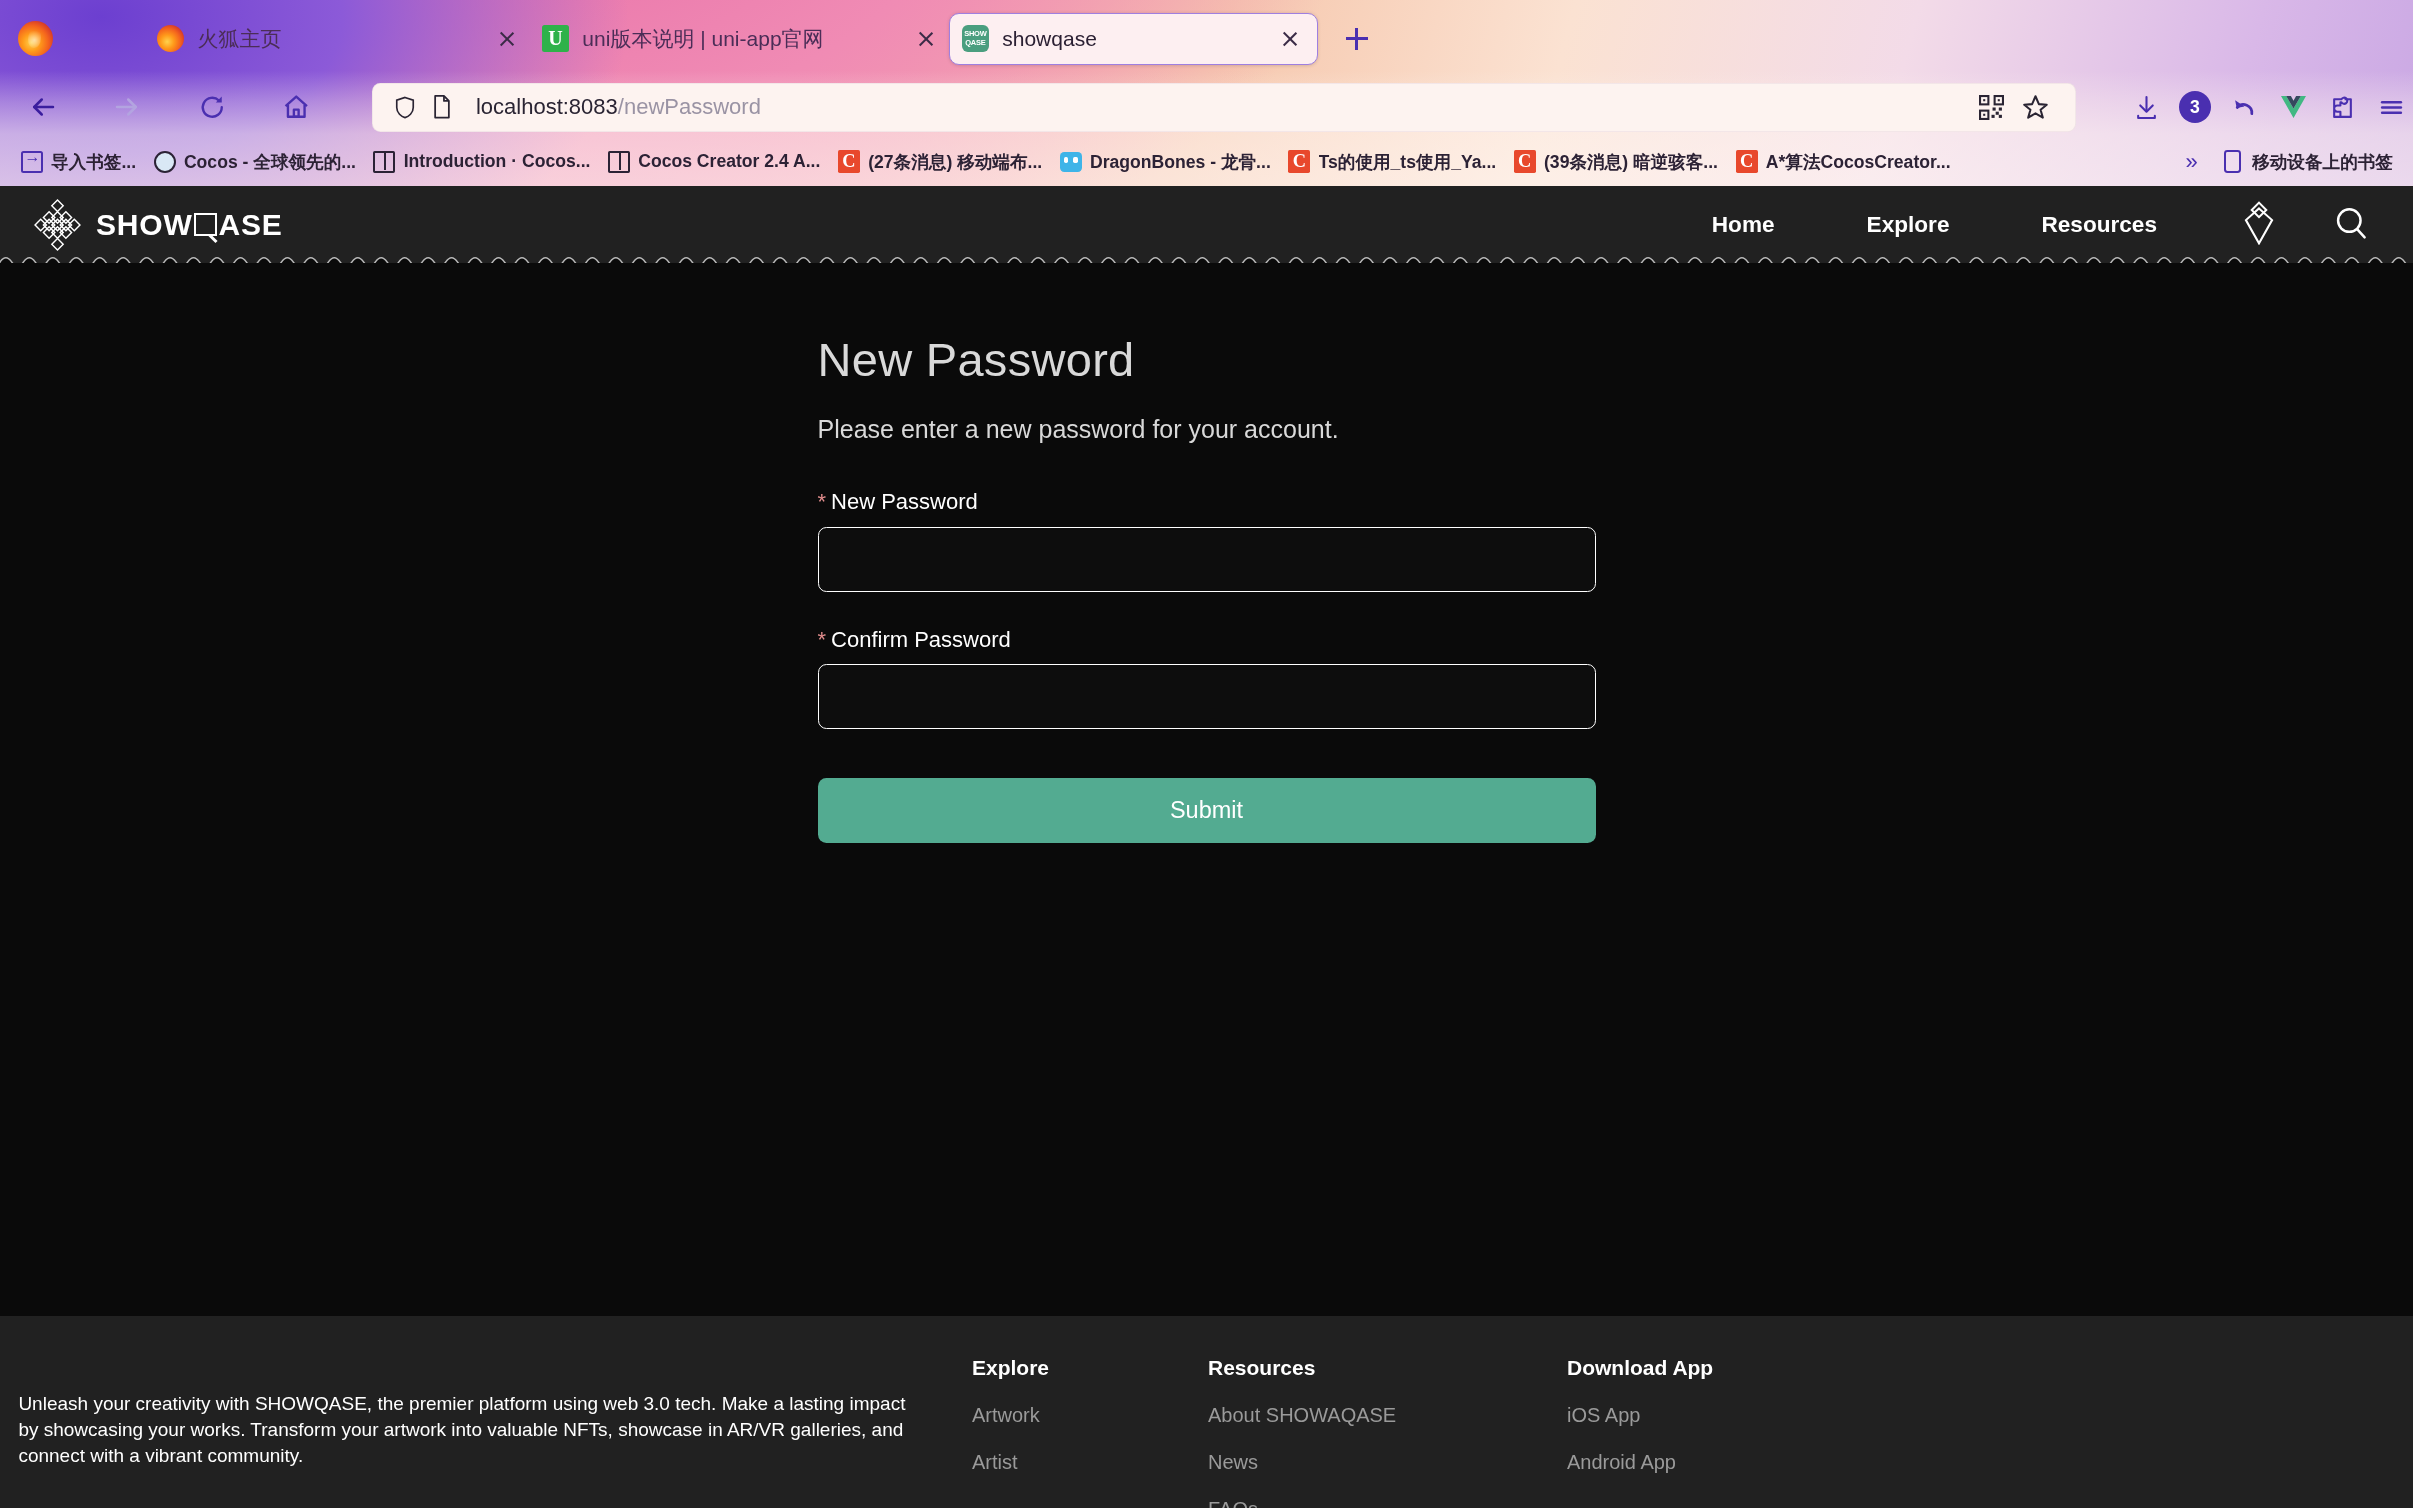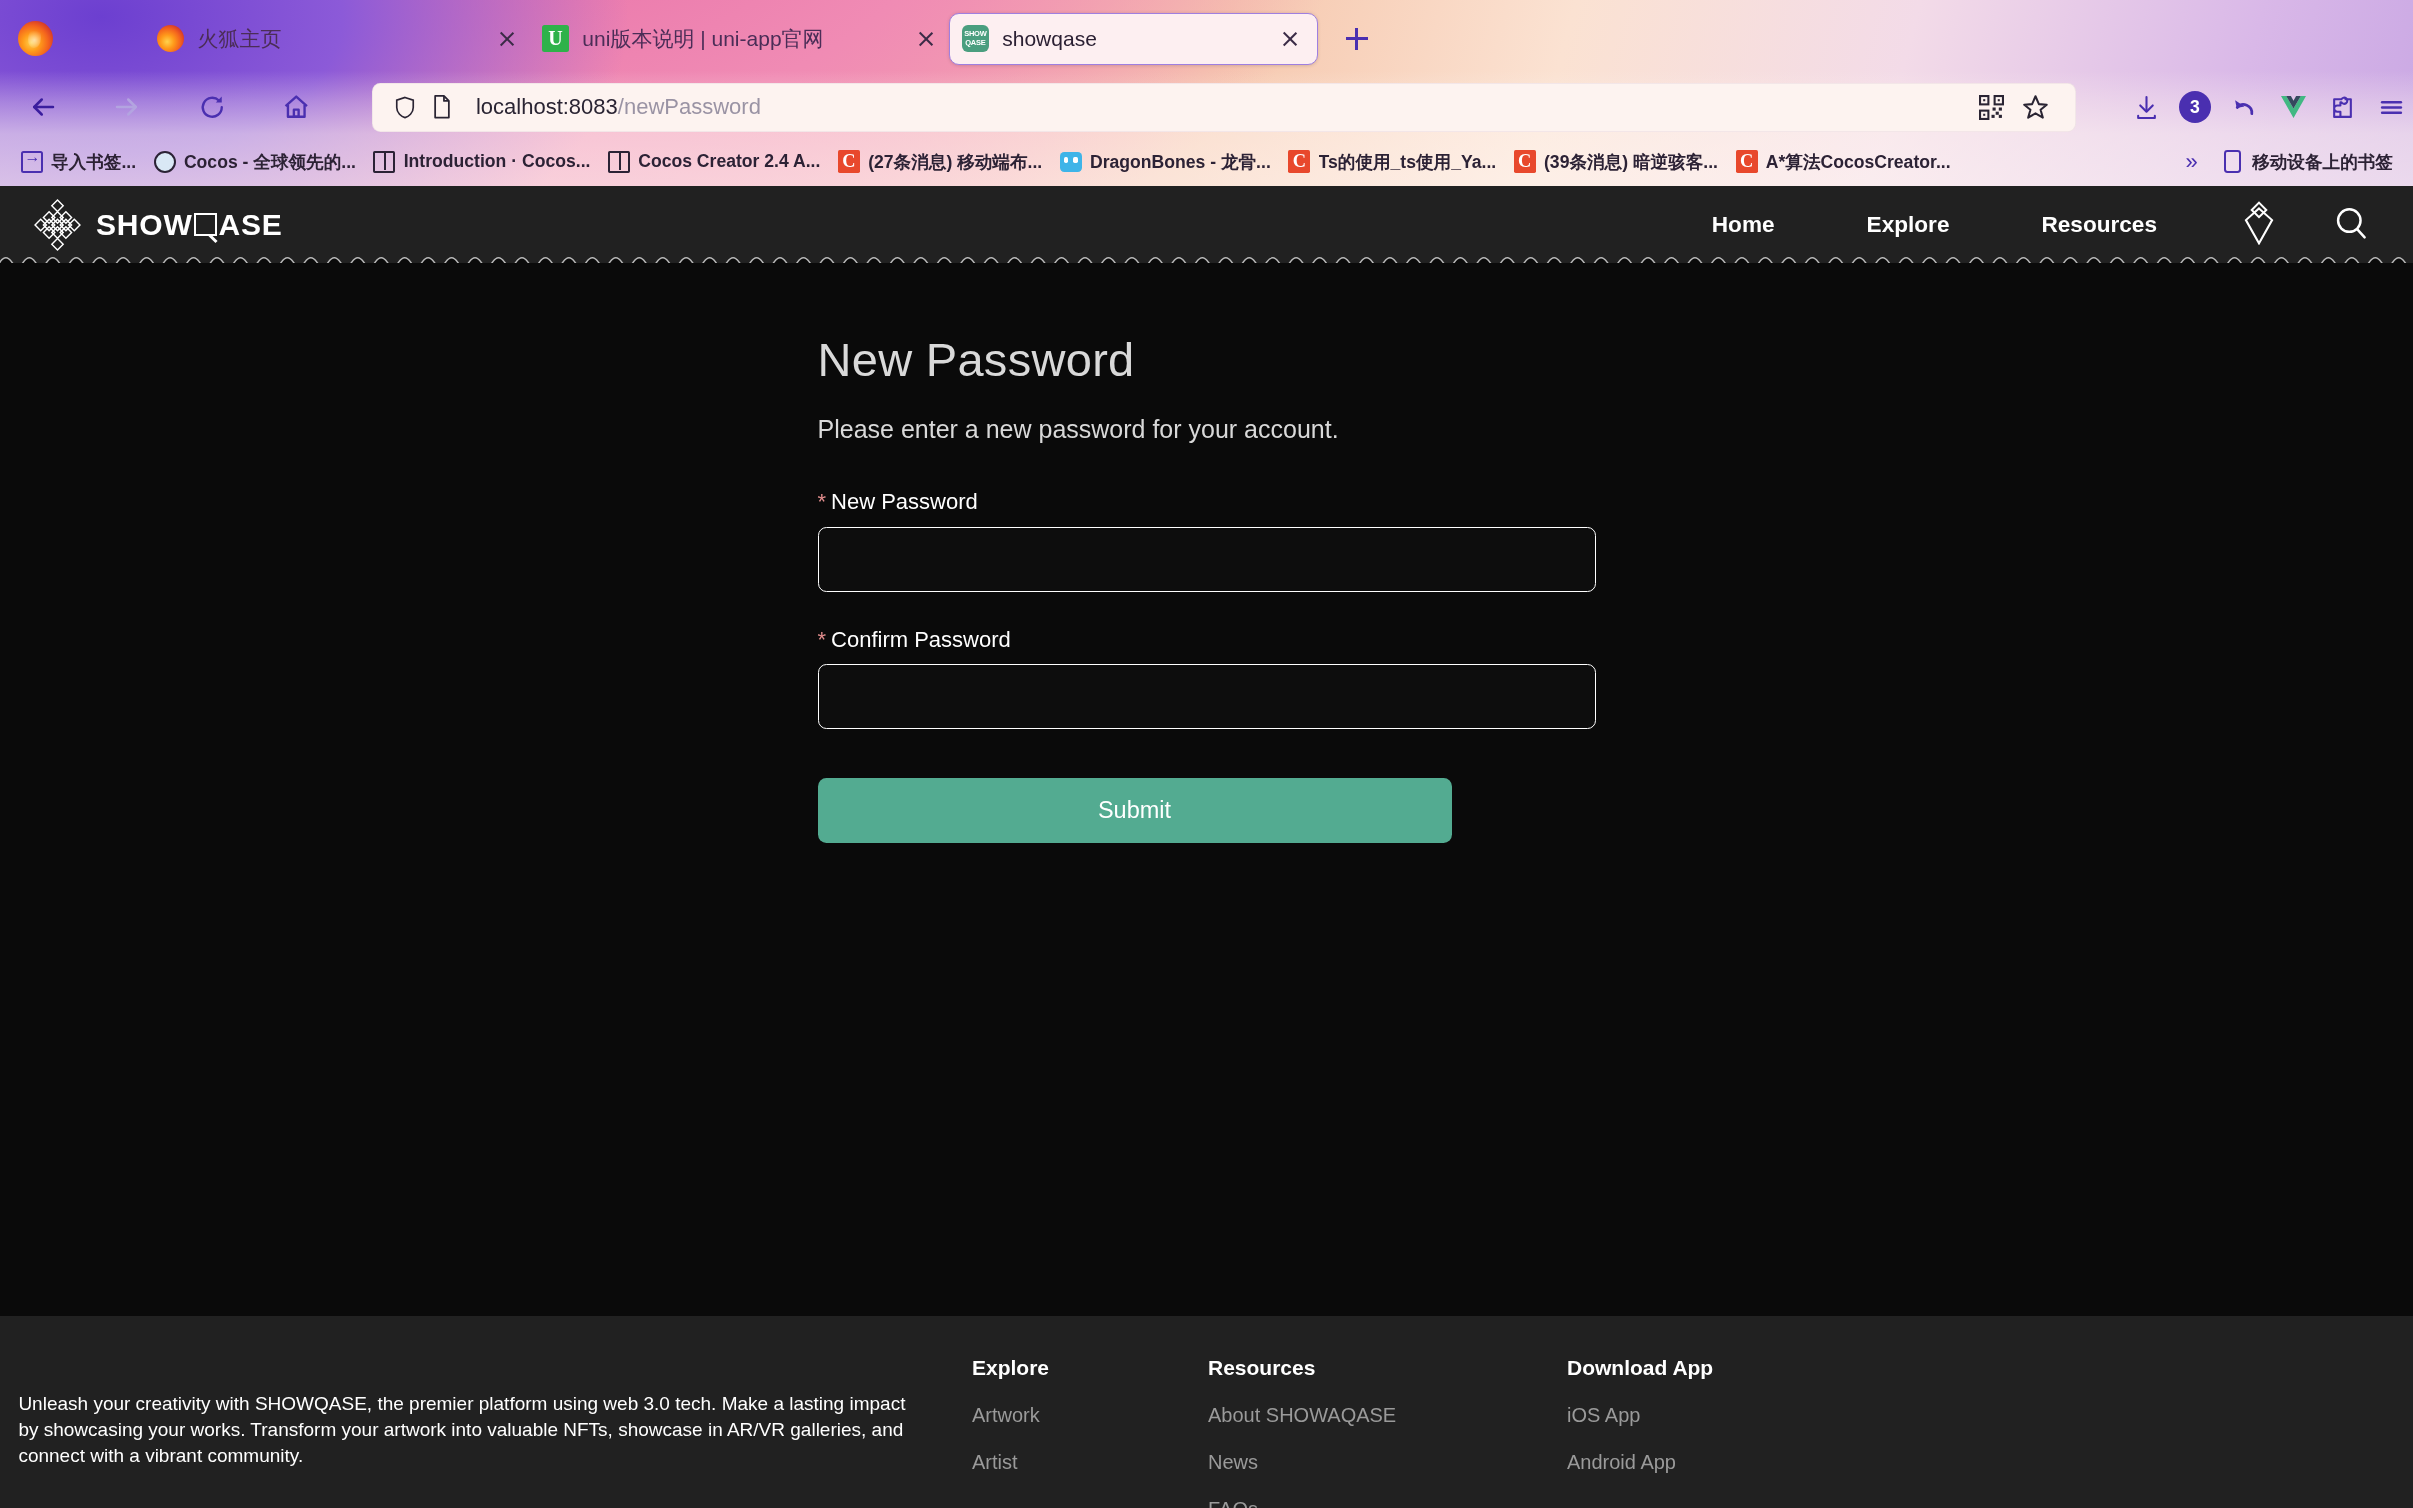--- a/index.html
+++ b/index.html
@@ -205,21 +205,21 @@
   .field-label { font-size: 22px; color: #ffffff; margin-bottom: 11.7px; }
   .req { color: #e08c8c; margin-right: 5px; }
   .text-input {
     display: block; width: 778px; height: 65px;
     background: #0d0d0d; border: 1.7px solid #ffffff; border-radius: 8.4px;
     color: #fff; font-size: 22px; padding: 0 18.4px; outline: none;
     font-family: "Liberation Sans", sans-serif;
   }
   .field.second { margin-top: 35px; }
   .submit-btn {
-    display: block; width: 634px; height: 65px; margin-top: 49px;
+    display: block; width: 778px; height: 65px; margin-top: 49px;
     background: #53ab91; border: none; border-radius: 8.4px;
     color: #ffffff; font-size: 23.5px; cursor: pointer;
     font-family: "Liberation Sans", sans-serif;
   }
 
   
   .footer { position: relative; width: 2413px; height: 379px; background: #212121; }
   .footer-top { display: flex; padding: 40px 0 0 0; }
   .footer-left { width: 972px; padding-left: 18.4px; flex: 0 0 auto; }
   .footer-icon-text { color: #ffffff; font-size: 21px; }

